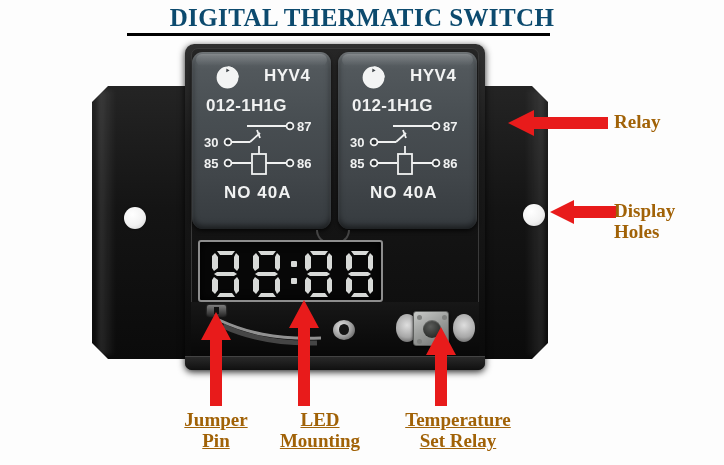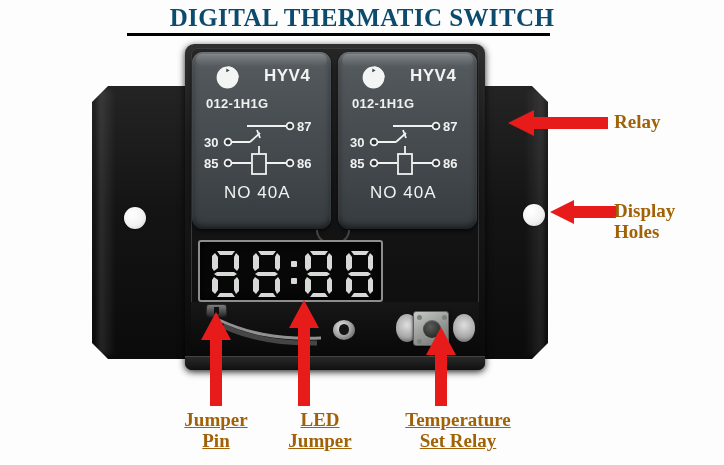--- a/index.html
+++ b/index.html
@@ -159,37 +159,37 @@
     font-size: 17px;
     color: #f2f3f3;
     letter-spacing: 0.5px;
   }
   .relay-part {
     position: absolute;
     left: 14px;
     top: 44px;
     font-family: "Liberation Sans", sans-serif;
     font-weight: bold;
-    font-size: 13px;
+    font-size: 17px;
     color: #f0f1f1;
     letter-spacing: 0.3px;
   }
   .relay-schematic {
     position: absolute;
     left: 10px;
     top: 64px;
     width: 122px;
     height: 66px;
   }
   .relay-rating {
     position: absolute;
     left: 32px;
     top: 131px;
     font-family: "Liberation Sans", sans-serif;
-    font-weight: normal;
+    font-weight: bold;
     font-size: 17px;
     color: #f1f2f2;
     letter-spacing: 1px;
   }
 
   
   .case-clip {
     position: absolute;
     left: 224px;
     top: 186px;
@@ -574,18 +574,18 @@
 
   <div class="label" style="left:614px; top:111px;">Relay</div>
 
   <div class="label" style="left:614px; top:200px;">Display
 Holes</div>
 
   <div class="label center" style="left:166px; top:409px; width:100px;">Jumper
 Pin</div>
 
   <div class="label center" style="left:270px; top:409px; width:100px;">LED
-Jumper</div>
+Mounting</div>
 
   <div class="label center" style="left:383px; top:409px; width:150px;">Temperature
 Set Relay</div>
 
 </div>
 
 </body></html>

